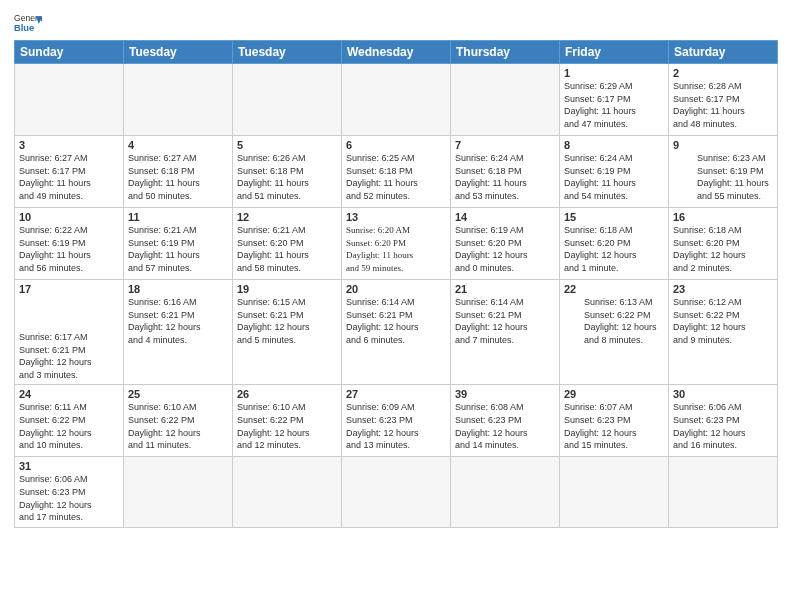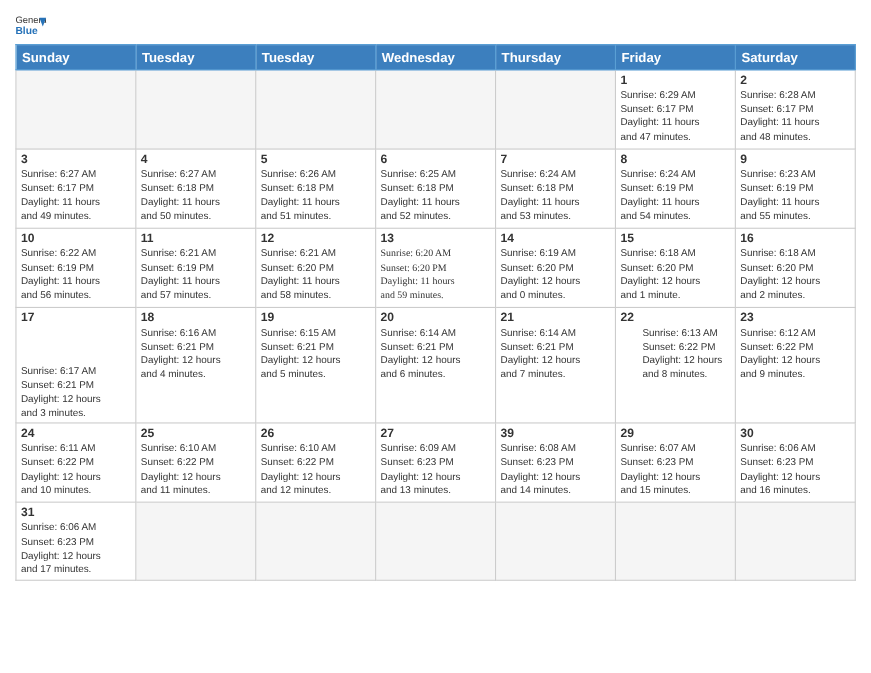--- a/index.html
+++ b/index.html
@@ -173,21 +173,21 @@
           </td>
           <td>
             <span class="day-num">8</span>
             <div class="day-info" style="white-space: pre-line;">Sunrise: 6:24 AM
 Sunset: 6:19 PM
 Daylight: 11 hours
 and 54 minutes.</div>
           </td>
           <td>
             <span class="day-num">9</span>
-            <div class="day-info" style="white-space: pre-line;">Sunrise: 6:23 AM
+            <div class="day-info" style="white-space: pre-line; margin-left: 24px;">Sunrise: 6:23 AM
 Sunset: 6:19 PM
 Daylight: 11 hours
 and 55 minutes.</div>
           </td>
         </tr>
         <tr>
           <td>
             <span class="day-num">10</span>
             <div class="day-info" style="white-space: pre-line;">Sunrise: 6:22 AM
 Sunset: 6:19 PM

